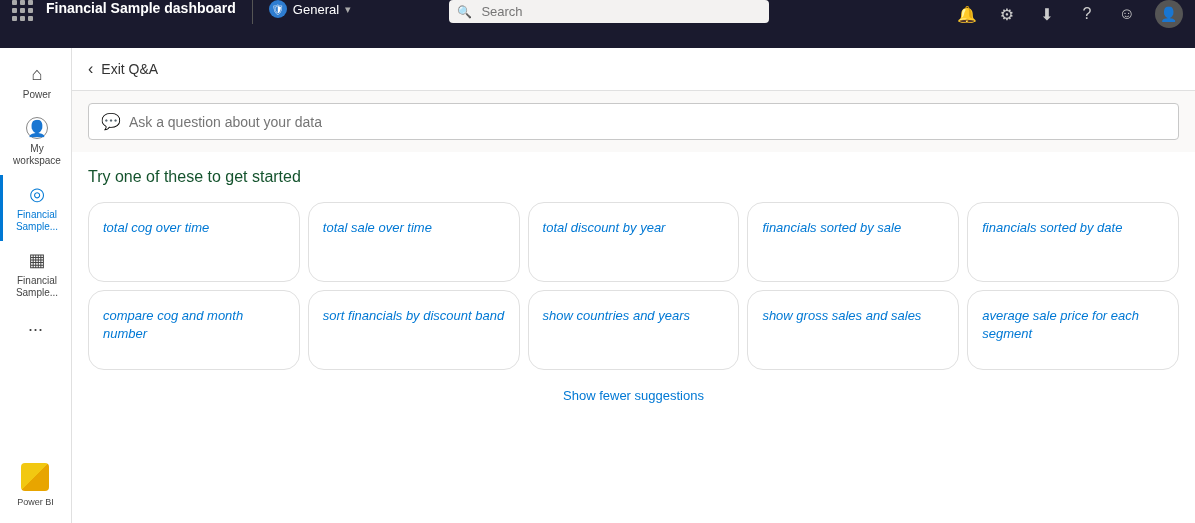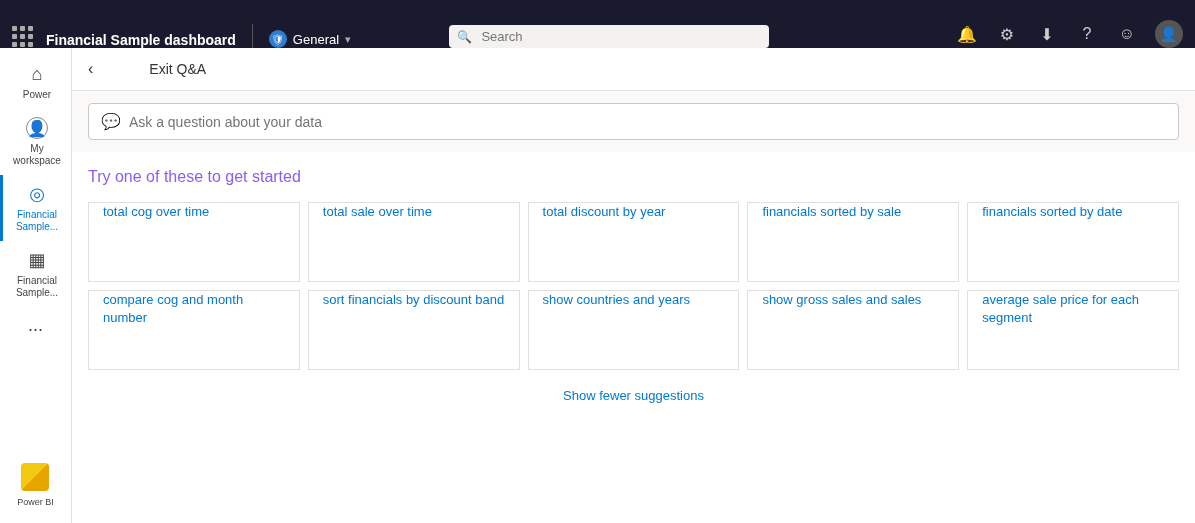--- a/index.html
+++ b/index.html
@@ -2,21 +2,21 @@
 <html><head>
   <meta charset="utf-8">
   <style>
     * { box-sizing: border-box; margin: 0; padding: 0; }
     body { font-family: 'Segoe UI', Arial, sans-serif; background: #f3f2f1; width: 1195px; height: 523px; overflow: hidden; display: flex; flex-direction: column; }
 
     
     .navbar {
       background: #1a1a2e;
       display: flex;
-      align-items: flex-end;
+      align-items: flex-start;
       height: 48px;
       padding: 0 12px;
       gap: 12px;
       flex-shrink: 0;
     }
     .navbar-dots {
       display: grid;
       grid-template-columns: repeat(3,6px);
       grid-template-rows: repeat(3,6px);
       gap: 2px;
@@ -196,21 +196,20 @@
     .exit-back {
       color: #333;
       font-size: 16px;
       cursor: pointer;
       text-decoration: none;
     }
     .exit-label {
       font-size: 14px;
       color: #333;
       font-weight: 500;
-      margin-left: 48px;
     }
 
     
     .qa-input-area {
       padding: 12px 16px;
       background: #faf9f8;
     }
     .qa-input-wrapper {
       display: flex;
       align-items: center;
@@ -235,42 +234,43 @@
     }
 
     
     .suggestions-area {
       padding: 16px;
       flex: 1;
       overflow-y: auto;
     }
     .suggestions-title {
       font-size: 16px;
-      color: #8b5cf6;
+      color: #14532d;
       font-weight: 400;
       margin-bottom: 16px;
     }
     .suggestions-grid {
       display: grid;
       grid-template-columns: repeat(5, 1fr);
       gap: 8px;
       margin-bottom: 8px;
     }
     .suggestion-card {
       border: 1px solid #e0e0e0;
-      border-radius: 0;
-      padding: 0 14px;
+      border-radius: 16px;
+      padding: 16px 14px;
       background: #fff;
       cursor: pointer;
       font-size: 13px;
       color: #0078d4;
       line-height: 1.4;
       min-height: 80px;
       display: flex;
       align-items: flex-start;
+      font-style: italic;
     }
     .show-fewer {
       text-align: center;
       padding: 8px 0;
     }
     .show-fewer a {
       color: #0078d4;
       font-size: 13px;
       text-decoration: none;
       cursor: pointer;

